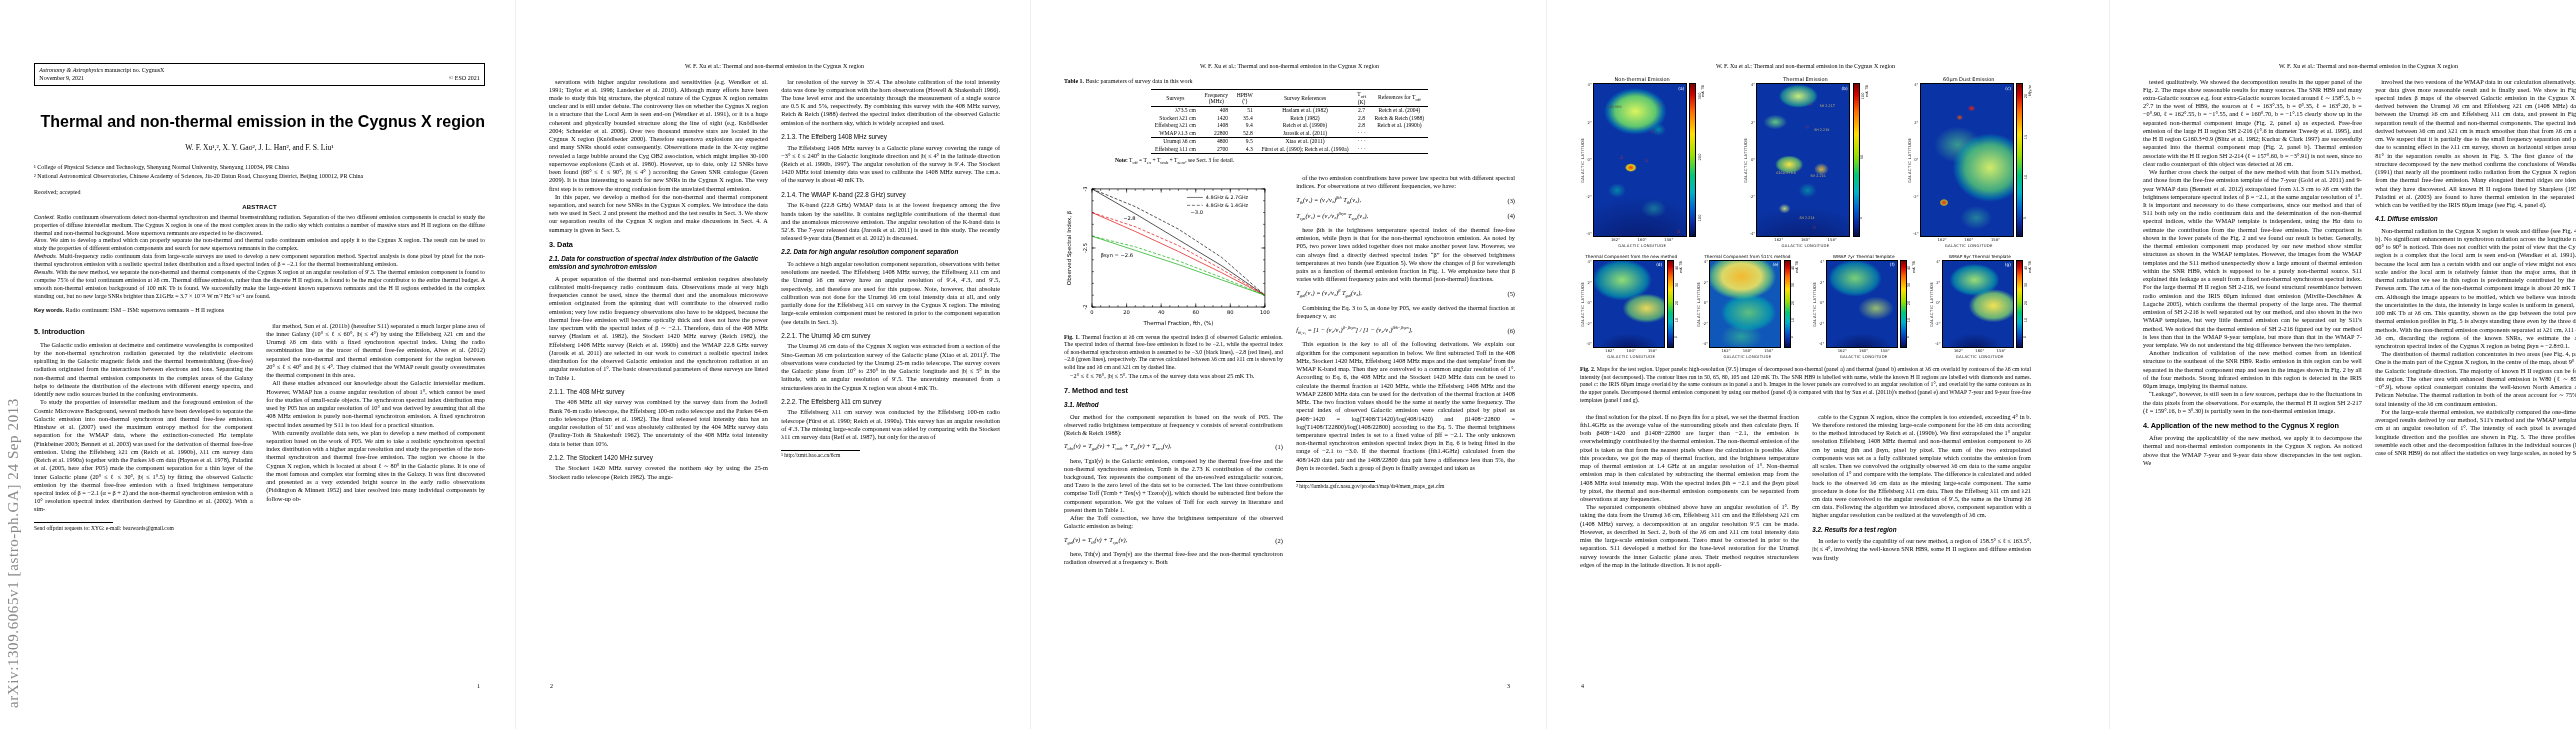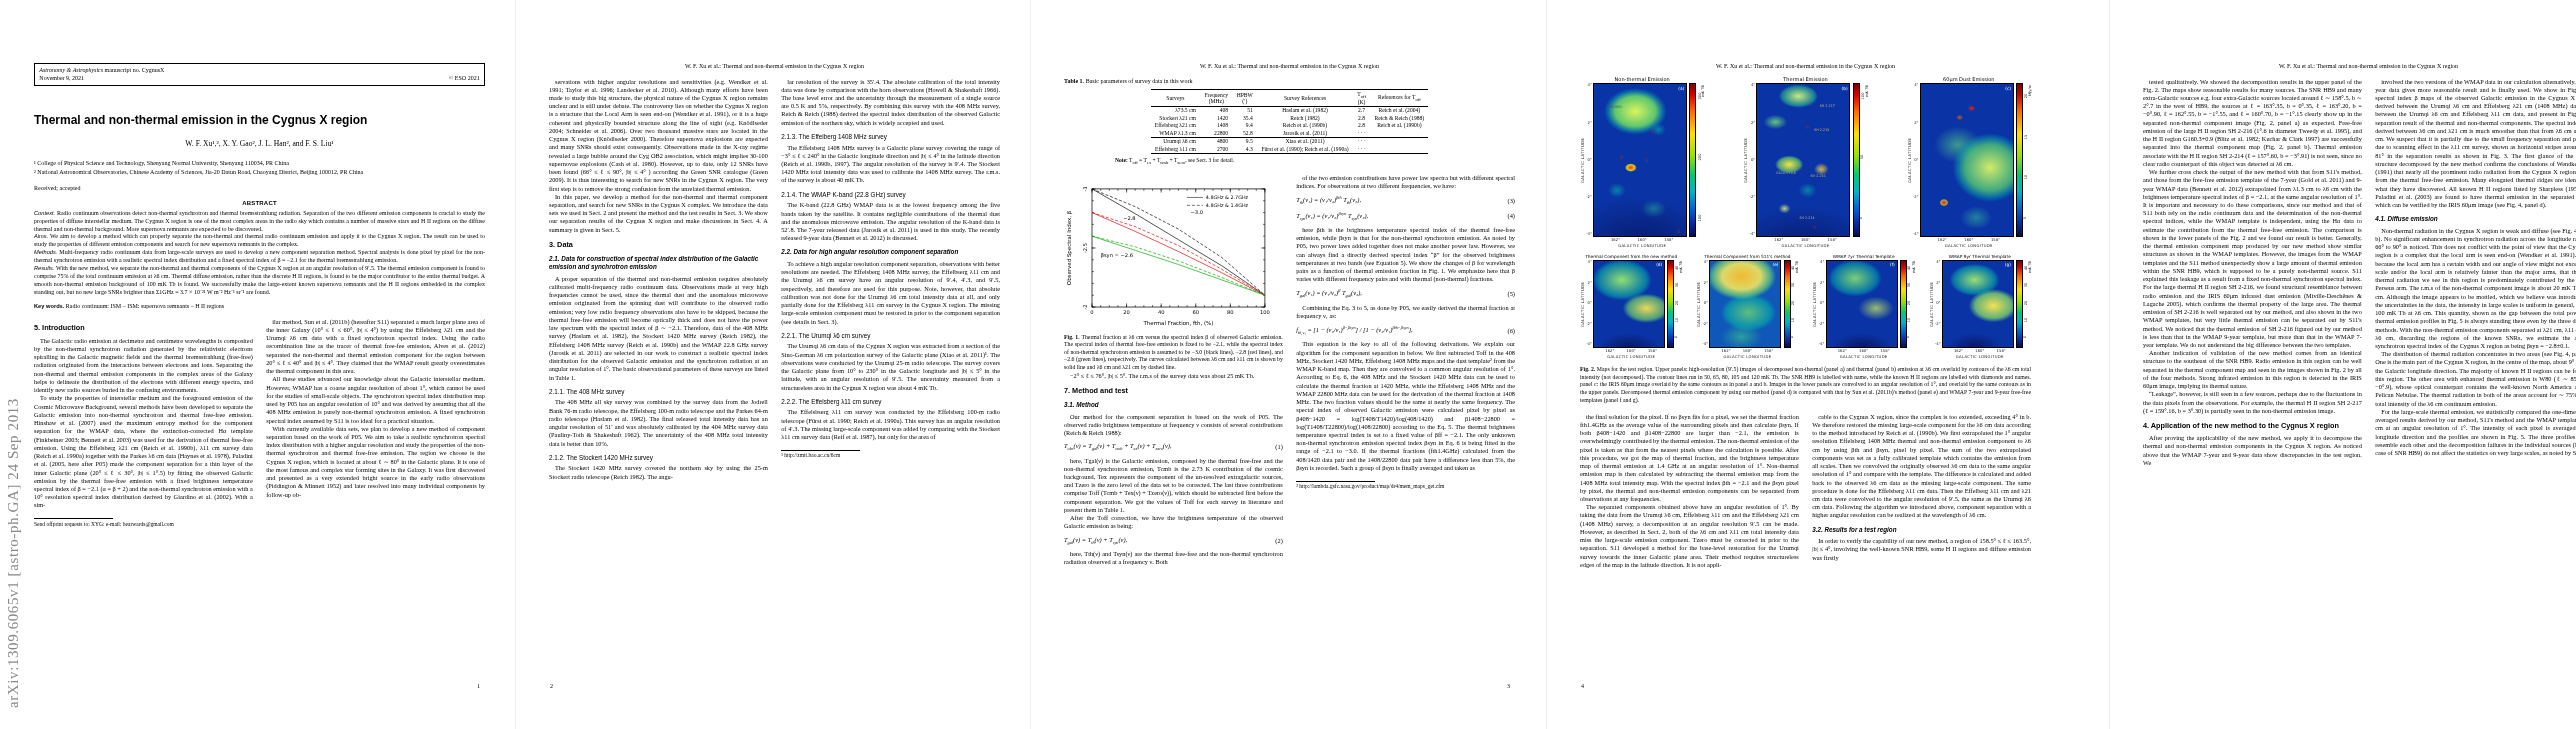--- a/index.html
+++ b/index.html
@@ -23,21 +23,21 @@
   .fnote{position:relative;margin-top:8.5px;padding-top:2.4px;font-size:5.5px;line-height:1.3;}
   .fnote::before{content:"";position:absolute;top:0;left:0;width:79px;border-top:0.6px solid #000;}
   .pnum{position:absolute;bottom:40px;font-size:6px;}
   .pnum-r{right:35px;}.pnum-l{left:35px;}
   
   .arxiv{position:absolute;left:4.9px;top:708px;transform:rotate(-90deg);transform-origin:0 0;
          white-space:nowrap;font-size:15px;color:#8a8a8a;letter-spacing:0.6px;}
   .hdrbox{margin-top:63px;border:0.6px solid #000;display:flex;justify-content:space-between;
           align-items:flex-end;padding:2.4px 4.3px;font-size:6px;line-height:1.35;}
   .hb-it{font-style:italic;}
-  .title{margin-top:27px;text-align:left;font-family:"Liberation Sans",sans-serif;font-weight:bold;font-size:12px;}
+  .title{margin-top:27px;text-align:right;font-family:"Liberation Sans",sans-serif;font-weight:bold;font-size:16px;}
   .authors{margin-top:12px;text-align:center;font-size:7.6px;}
   .affils{margin-top:11px;font-size:6px;line-height:1.5;}
   .received{margin-top:8px;font-size:6px;}
   .abslabel{margin-top:9px;text-align:center;font-family:"Liberation Sans",sans-serif;font-weight:bold;font-size:6px;letter-spacing:0.2px;}
   .abstract{margin-top:3.6px;font-size:6px;line-height:1.33;}
   .ab{text-align:justify;}
   .ab .lead{font-family:"Liberation Sans",sans-serif;font-style:italic;font-size:5.7px;}
   .kw{margin-top:6px;font-size:6px;}
   .kw b{font-family:"Liberation Sans",sans-serif;font-size:5.7px;}
   .p1col{height:287px;}

